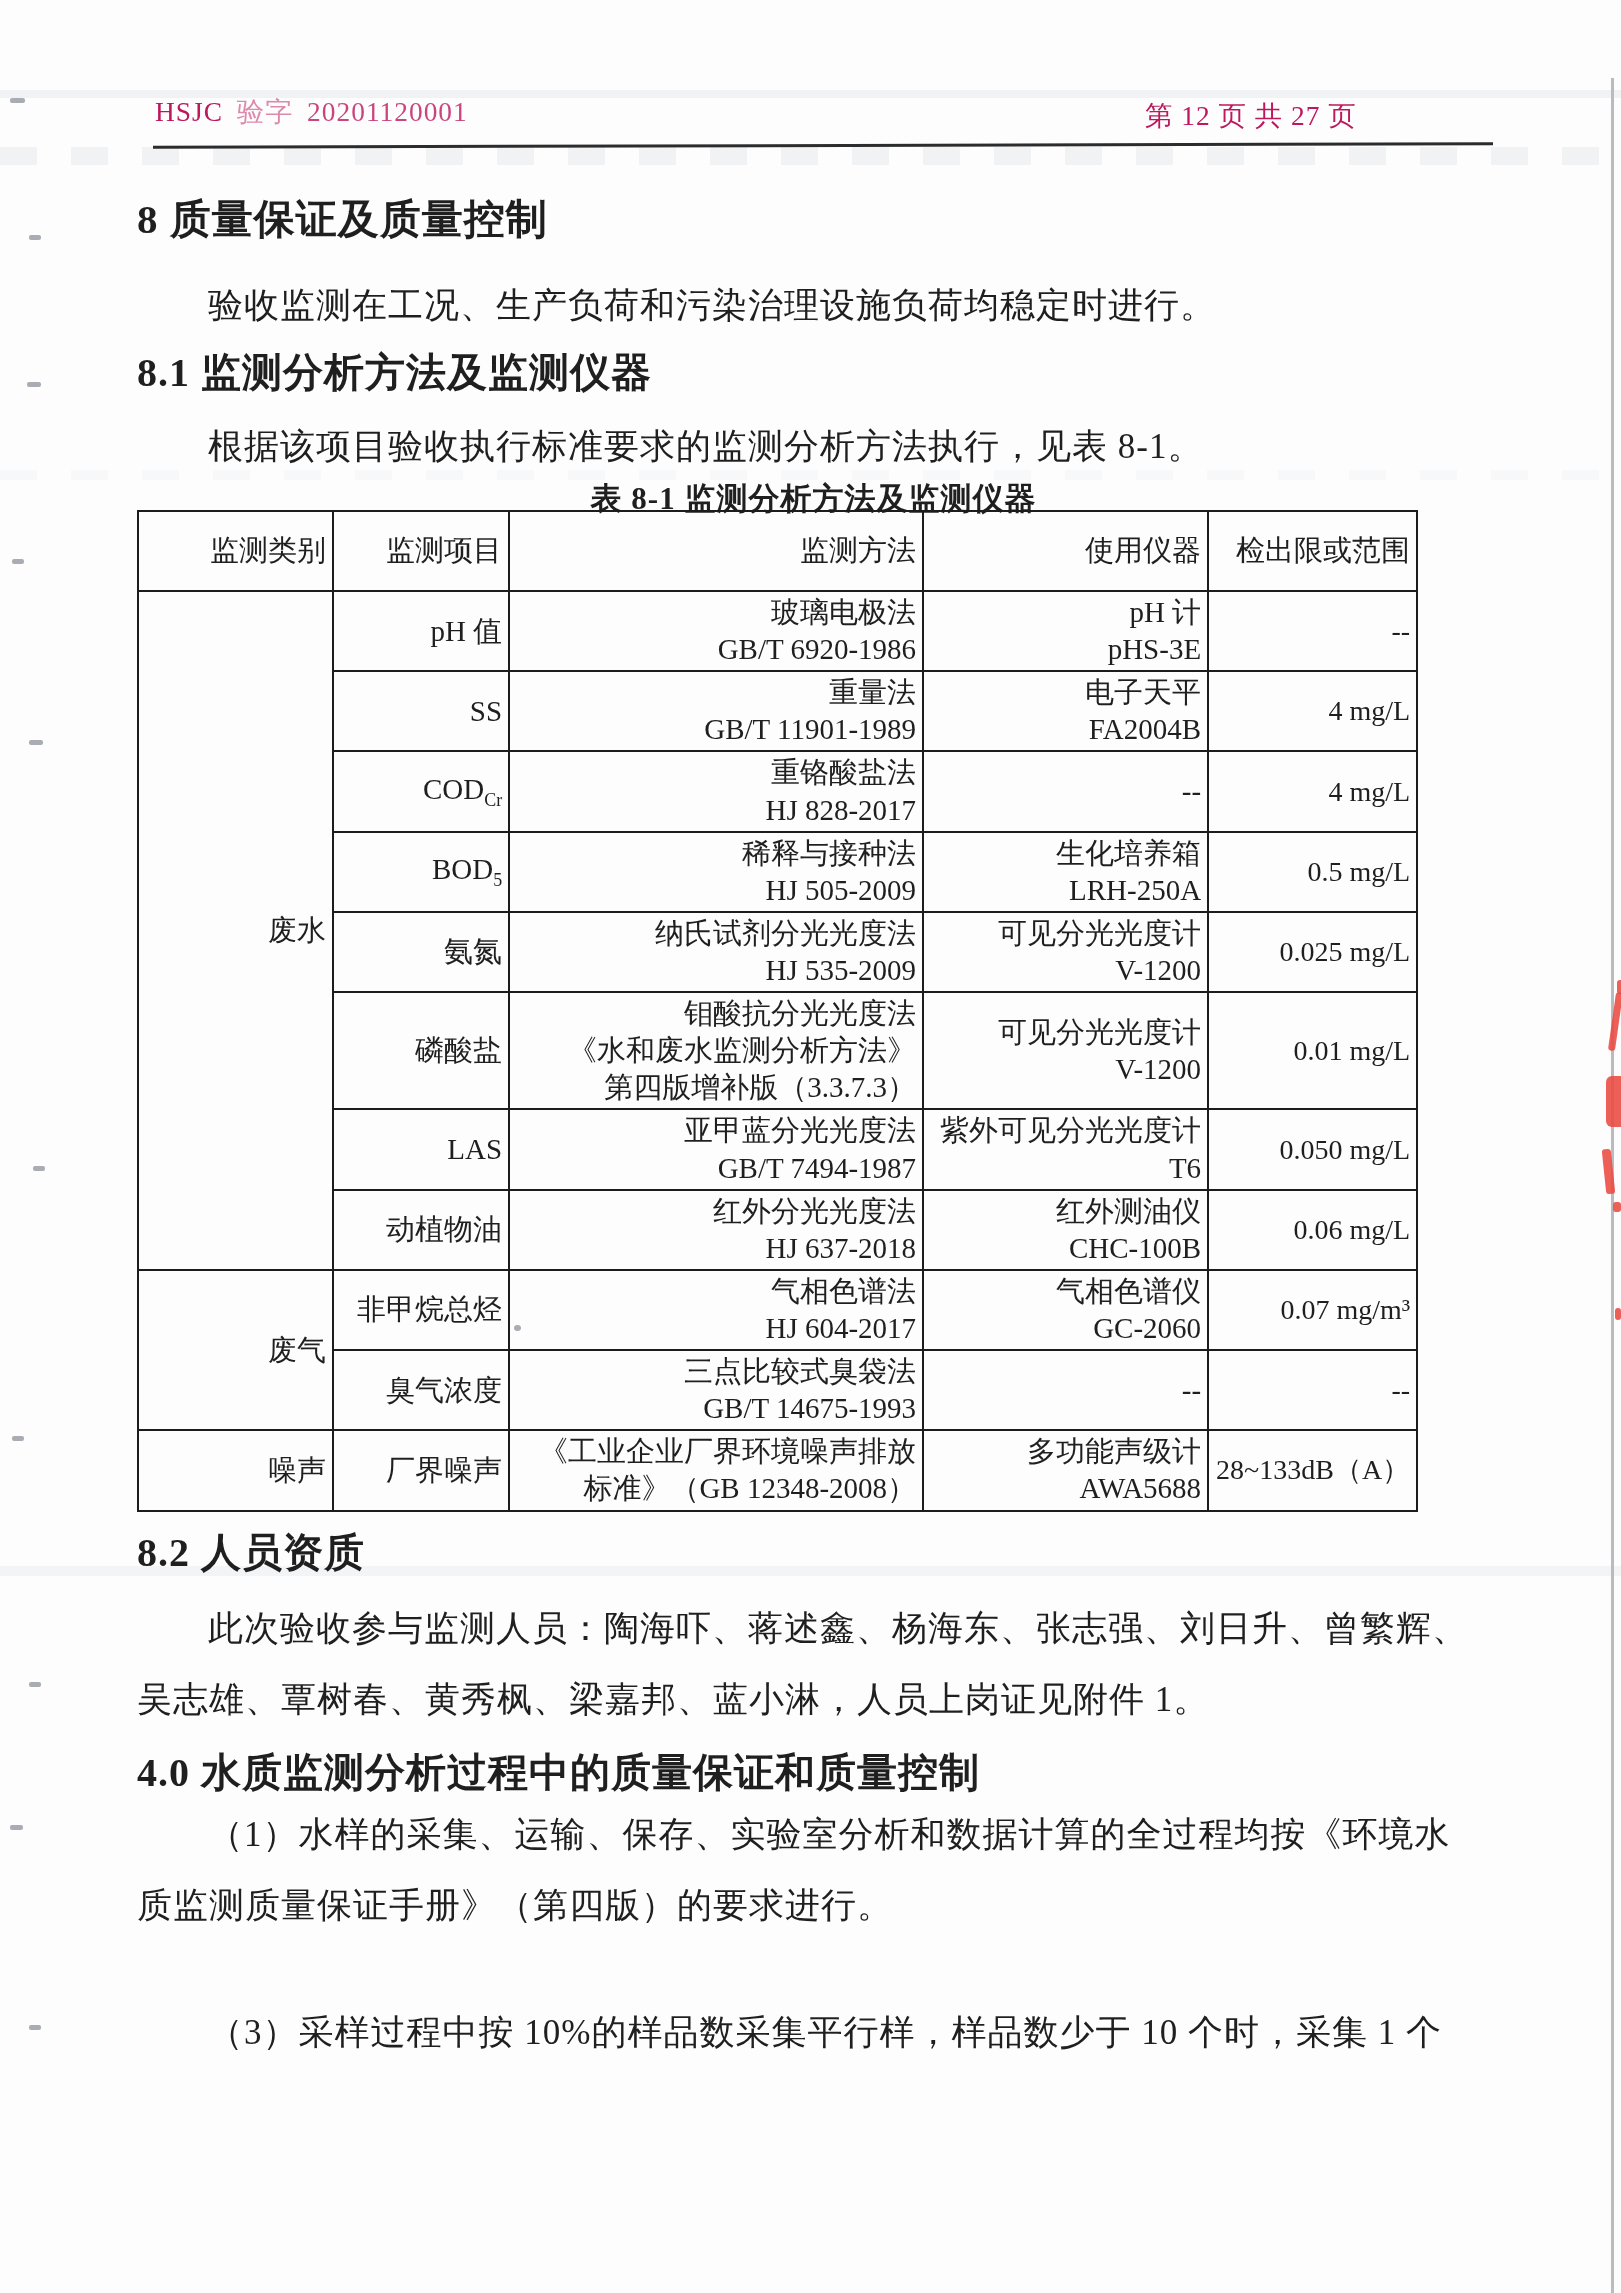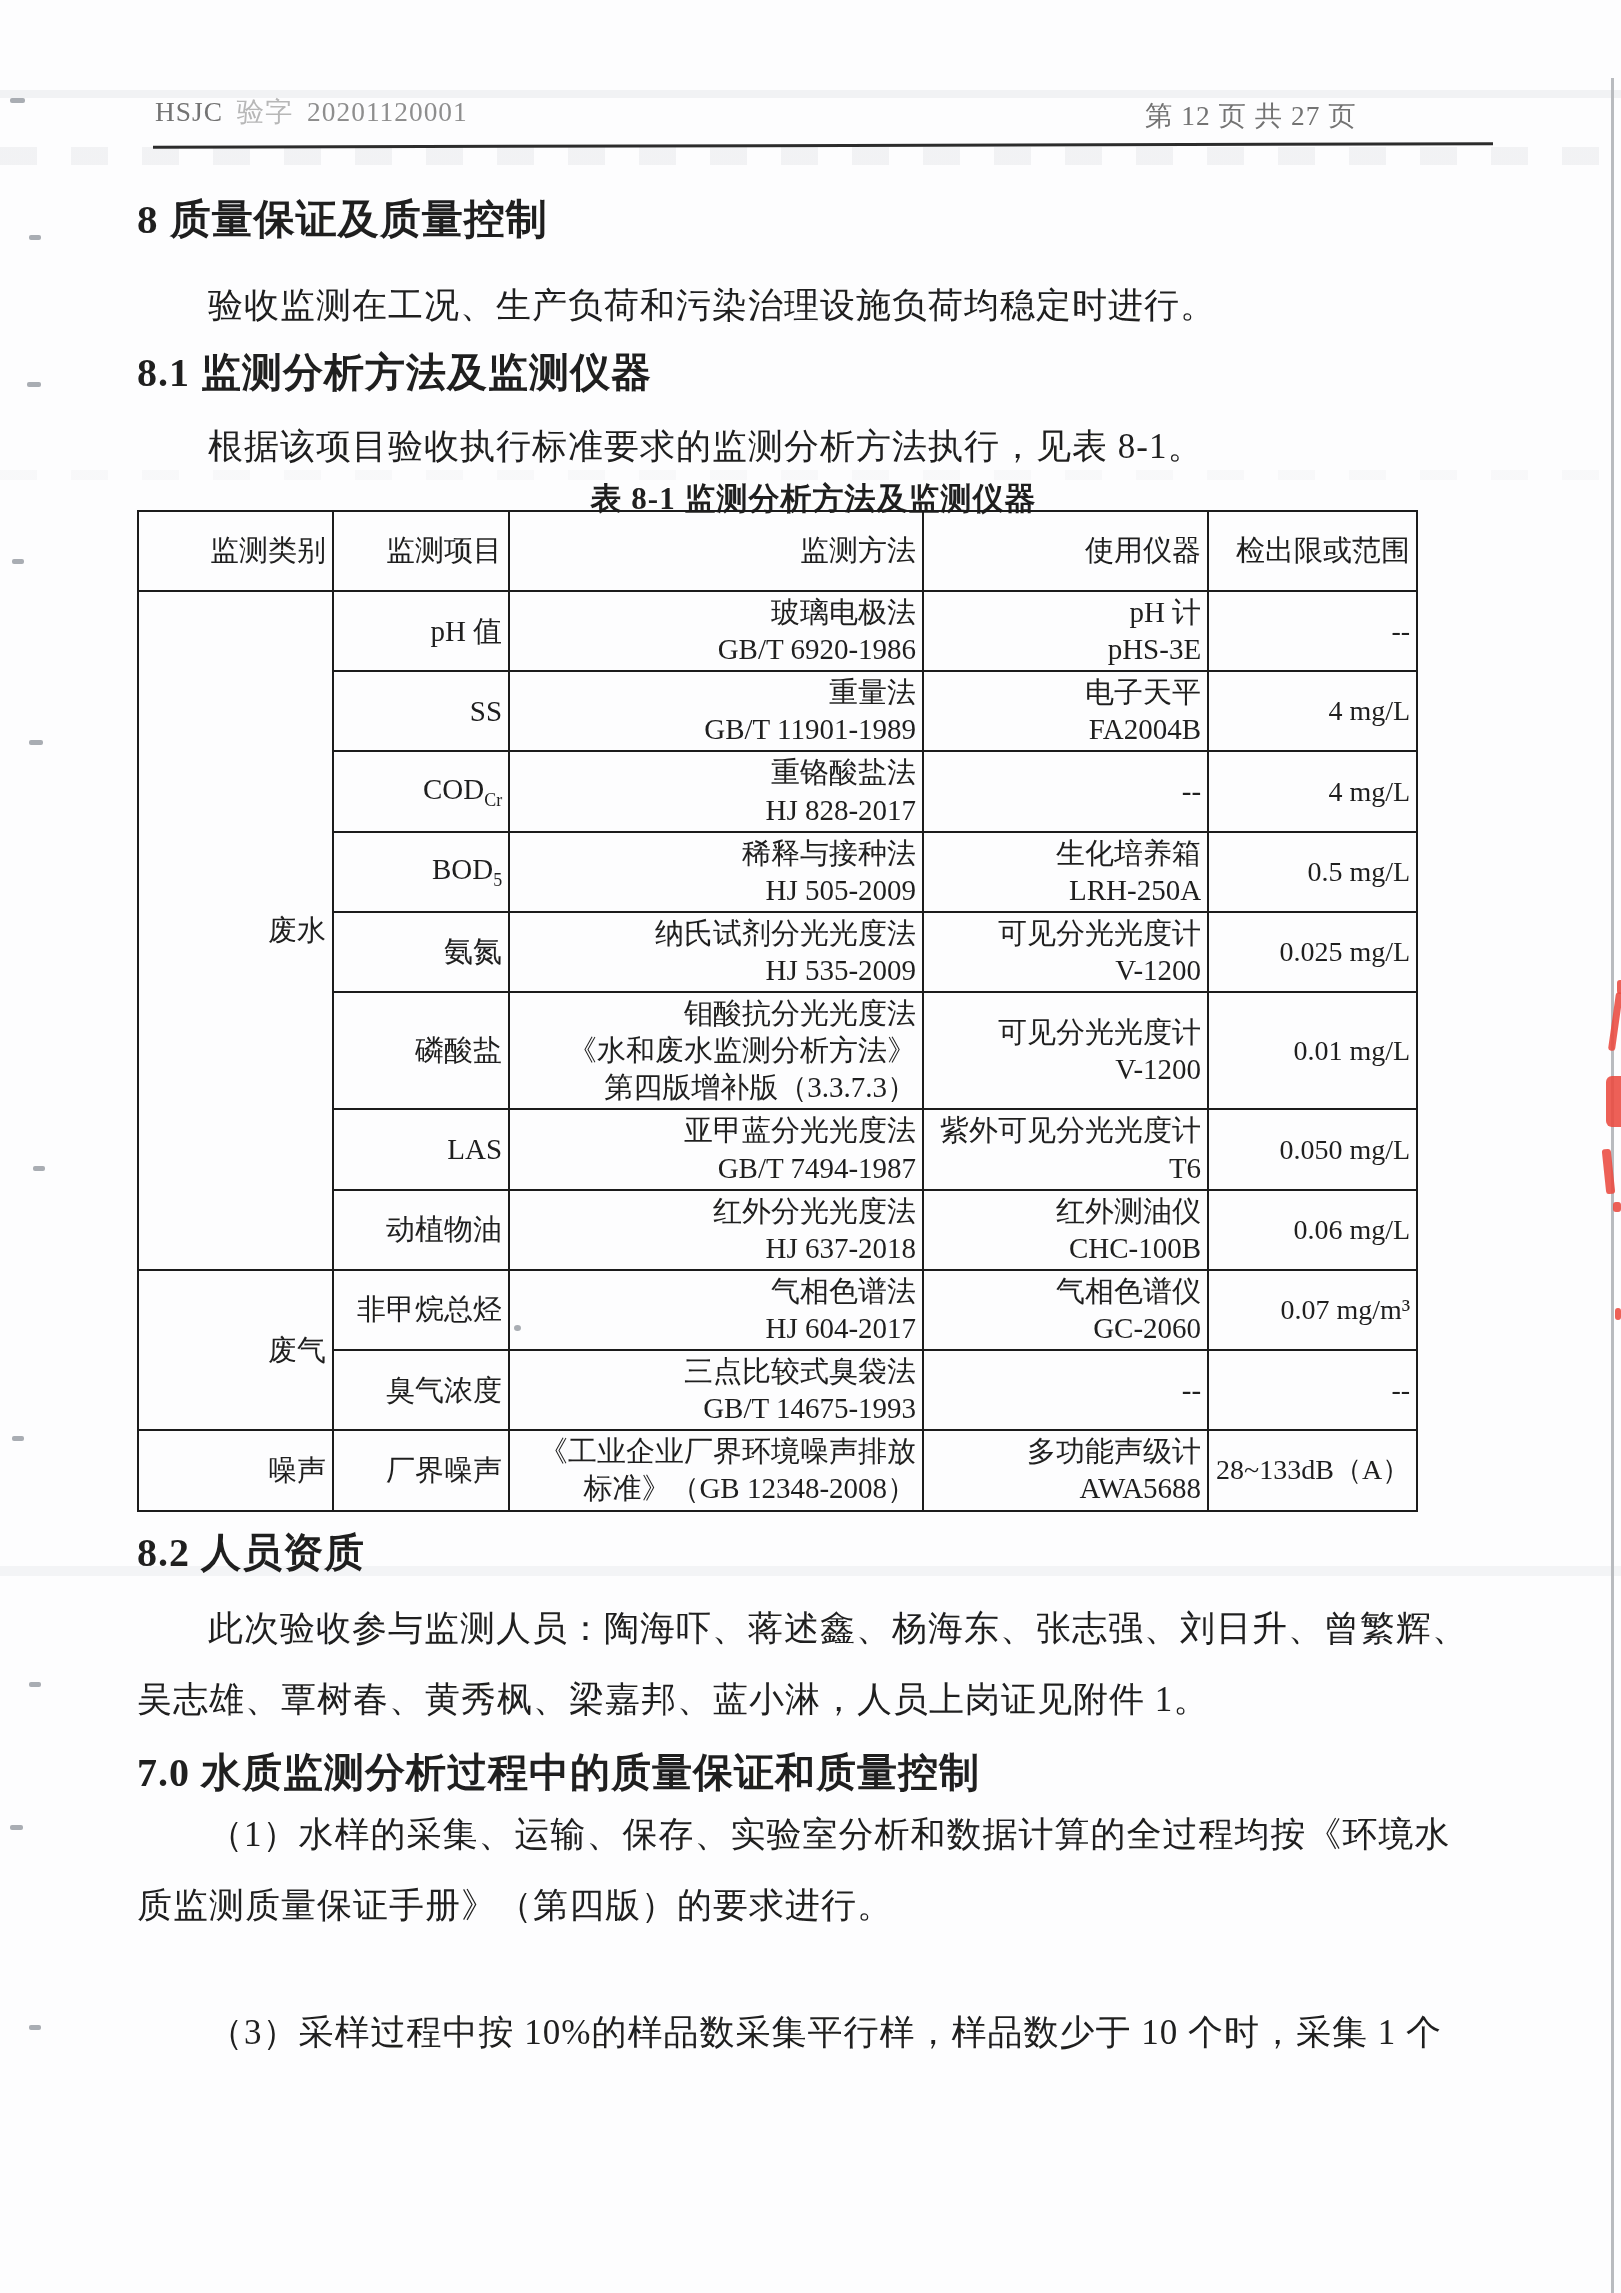--- a/index.html
+++ b/index.html
@@ -5,21 +5,21 @@
   html,body{margin:0;padding:0;}
   body{background:#ffffff;font-family:"Liberation Serif","DejaVu Serif",serif;}
   .page{position:relative;width:1621px;height:2294px;background:#fdfdfe;overflow:hidden;color:#1f1f1f;}
   
   .streak{position:absolute;left:0;width:100%;pointer-events:none;}
   .streak.dashes{background:repeating-linear-gradient(90deg,rgba(150,155,165,.20) 0 37px,rgba(150,155,165,0) 37px 71px);}
   .edge-line{position:absolute;top:78px;bottom:0;width:2.9px;background:#b9bbbf;}
   .edge-dash{position:absolute;background:#a9adb3;border-radius:2px;}
   .stamp-frag{position:absolute;background:#ea4a40;opacity:.88;border-radius:2.9px;}
   
-  .hdr{position:absolute;font-size:27.4px;color:#737373;letter-spacing:1px;white-space:nowrap;}
+  .hdr{position:absolute;font-size:27.4px;color:#be185d;letter-spacing:1px;white-space:nowrap;}
   .stamp-faded{opacity:.5;margin:0 13.7px;}
   .digits-faded{opacity:.8;}
   .hdr-rule{position:absolute;left:153px;top:144px;width:1340px;height:2.9px;background:#2c2c2c;transform:rotate(-.15deg);}
   
   .h-num{position:absolute;left:137px;font-weight:bold;font-size:40px;white-space:nowrap;letter-spacing:1px;}
   .para{position:absolute;font-size:35px;white-space:nowrap;letter-spacing:1px;}
   
   .tbl-caption{position:absolute;left:137px;top:478px;width:1353px;text-align:center;font-weight:bold;font-size:31px;letter-spacing:1px;}
   table.monitor{position:absolute;left:137px;top:510px;width:1279px;border-collapse:collapse;table-layout:fixed;font-size:29px;}
   table.monitor td,table.monitor th{border:2px solid #1c1c1c;text-align:right;vertical-align:middle;padding:2px 5.9px;font-weight:normal;line-height:1.28;overflow:hidden;}
@@ -159,19 +159,19 @@
           <td>多功能声级计<br>AWA5688</td>
           <td class="limit">28~133dB（A）</td>
         </tr>
       </tbody>
   </table>
 
   <div class="h-num" style="top:1525px;">8.2 人员资质</div>
   <div class="para" style="left:208px;top:1605px;">此次验收参与监测人员：陶海吓、蒋述鑫、杨海东、张志强、刘日升、曾繁辉、</div>
   <div class="para" style="left:137px;top:1676px;">吴志雄、覃树春、黄秀枫、梁嘉邦、蓝小淋，人员上岗证见附件 1。</div>
 
-  <div class="h-num" style="top:1745px;">7.0 水质监测分析过程中的质量保证和质量控制</div>
+  <div class="h-num" style="top:1745px;">4.0 水质监测分析过程中的质量保证和质量控制</div>
   <div class="para" style="left:208px;top:1811px;">（1）水样的采集、运输、保存、实验室分析和数据计算的全过程均按《环境水</div>
   <div class="para" style="left:137px;top:1882px;text-align:right;">质监测质量保证手册》（第四版）的要求进行。</div>
   <div class="para" style="left:208px;top:2009px;">（3）采样过程中按 10%的样品数采集平行样，样品数少于 10 个时，采集 1 个</div>
 
 </div>
 
 
 </body></html>

